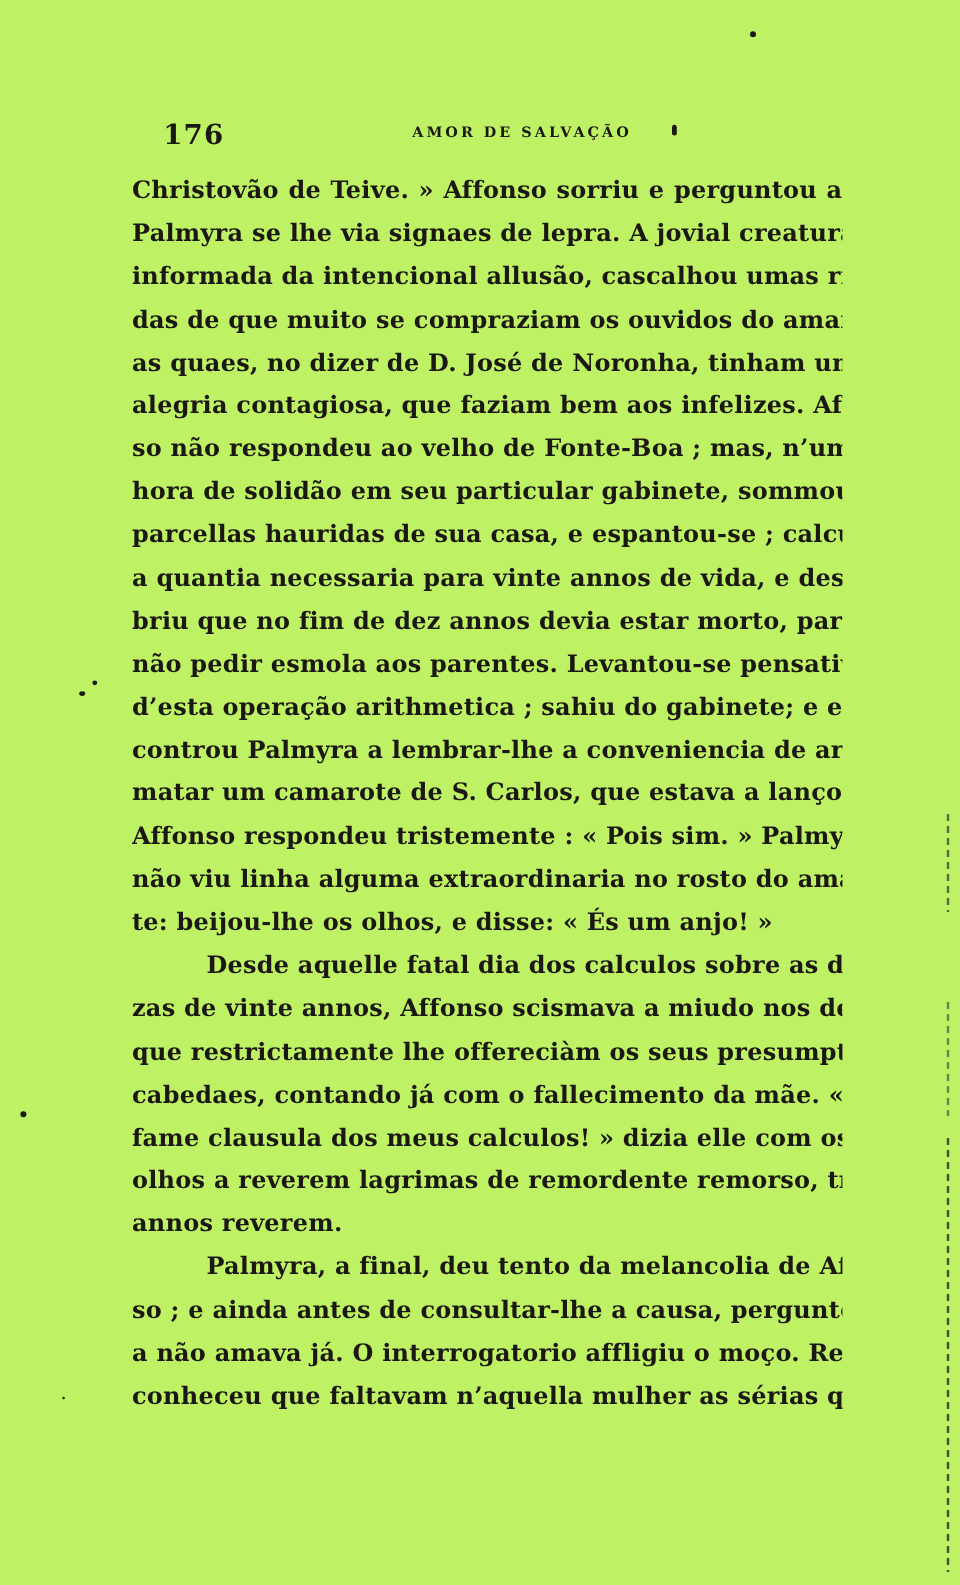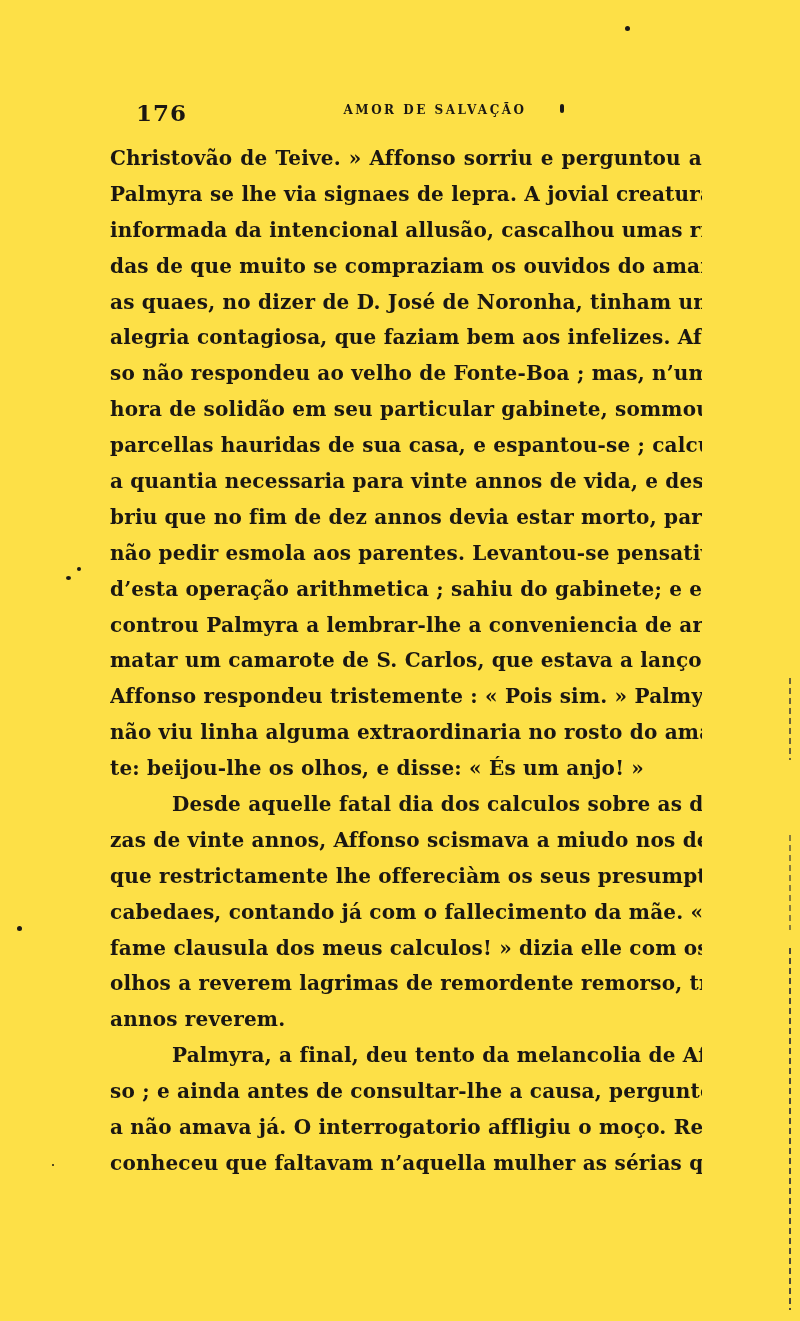--- a/index.html
+++ b/index.html
@@ -3,21 +3,21 @@
 <meta charset="utf-8">
 <style>
   html,body{margin:0;padding:0;}
   body{
     width:800px;height:1321px;
     background:#fbfbf9;
     font-family:"DejaVu Serif","Liberation Serif",serif;
   }
   .page{
     position:relative;width:800px;height:1321px;overflow:hidden;
-    background:#fde047;color:#1b1712;
+    background:#bef264;color:#1b1712;
   }
   .header{
     position:absolute;top:99px;left:110px;width:592px;height:32px;
   }
   .page-number{
     position:absolute;left:26px;top:0;
     font-size:23px;font-weight:bold;letter-spacing:1px;
   }
   .running-title{
     position:absolute;left:58px;right:0;top:4px;text-align:center;

